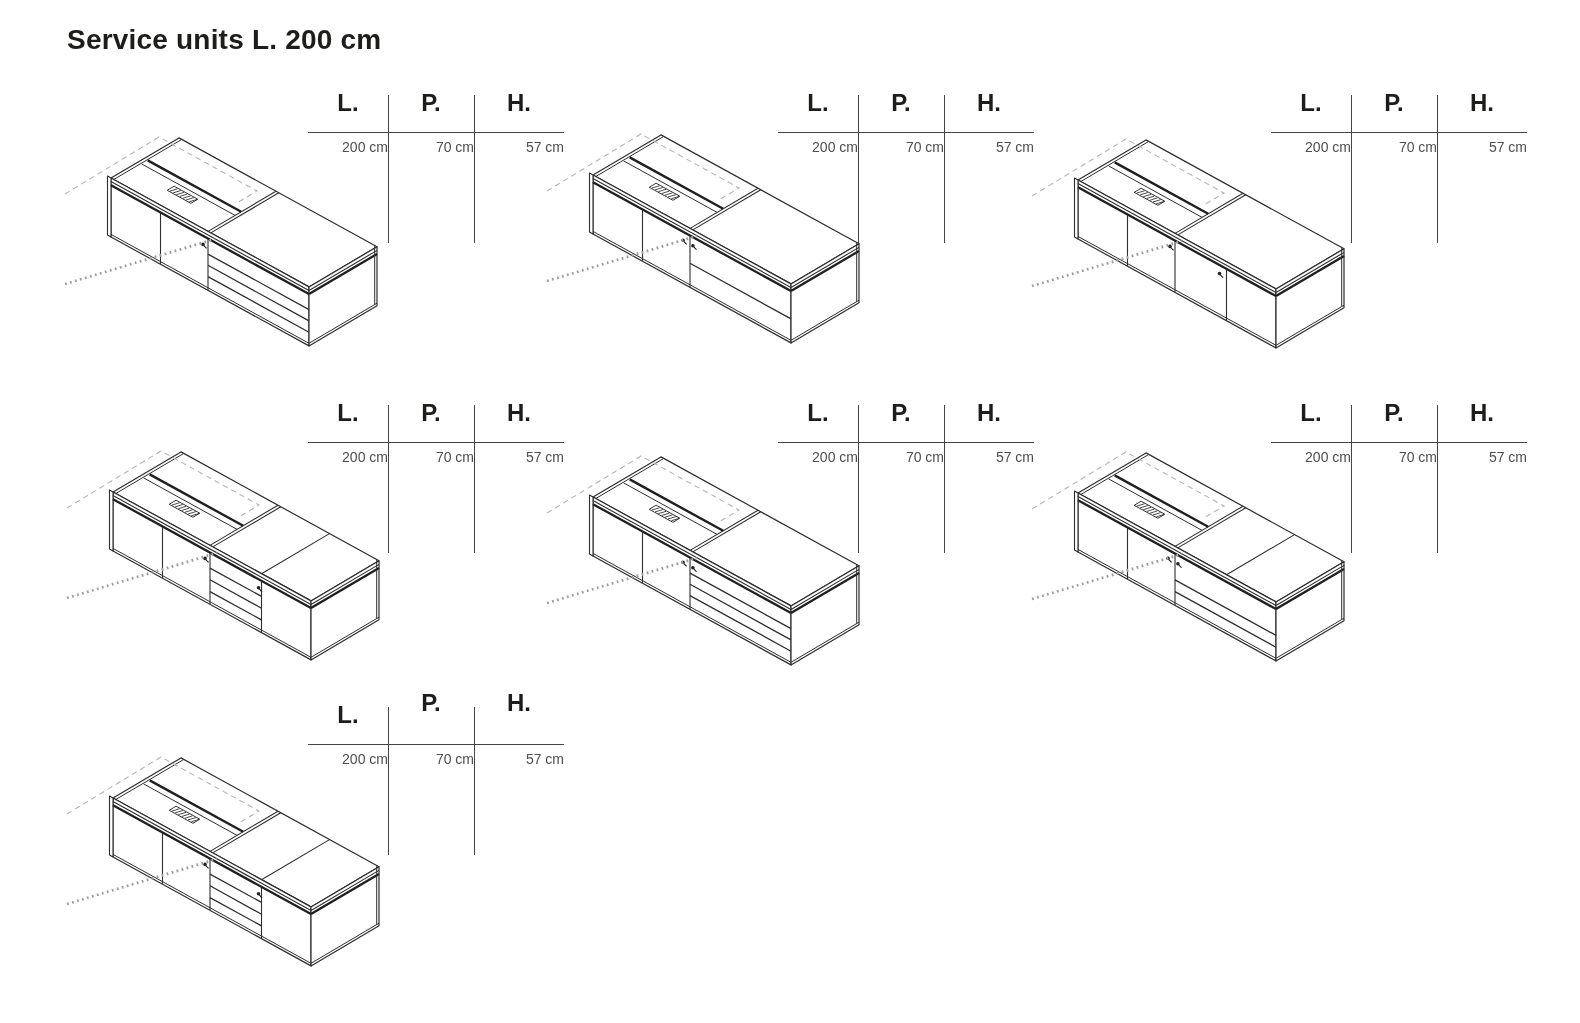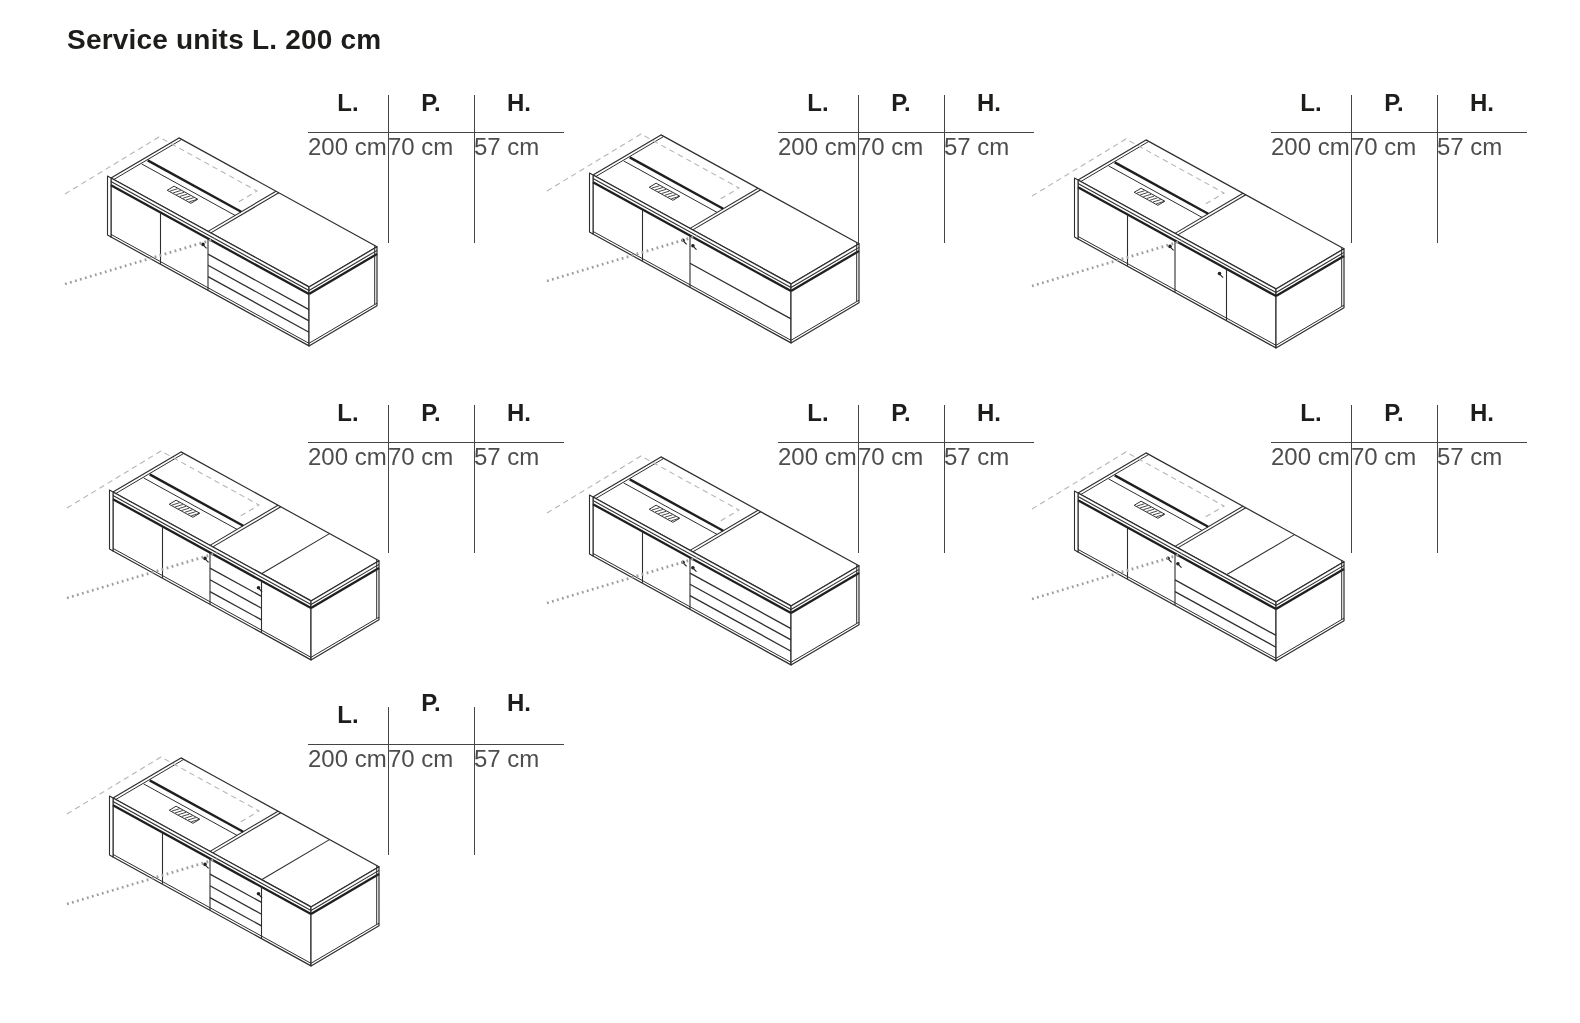--- a/index.html
+++ b/index.html
@@ -5,21 +5,21 @@
   html,body{margin:0;padding:0;background:#ffffff;}
   .page{position:relative;width:1580px;height:1023px;background:#ffffff;overflow:hidden;
         font-family:"Liberation Sans",sans-serif;margin-left:31px;}
   .title{position:absolute;left:36px;top:24px;margin:0;font-size:28px;font-weight:700;
          color:#1d1d1b;letter-spacing:0.2px;}
   #figures{position:absolute;left:0;top:0;width:100%;height:100%;}
   .fig{position:absolute;left:0;top:0;}
   .tbl{position:absolute;width:256px;height:172px;}
   .th{position:absolute;top:0;height:30px;text-align:center;font-weight:700;font-size:24px;
       color:#1d1d1b;line-height:30px;}
-  .tv{position:absolute;top:47px;height:24px;text-align:left;font-size:24px;color:#4d4d4d;
+  .tv{position:absolute;top:47px;height:24px;text-align:right;font-size:14px;color:#4d4d4d;
       line-height:24px;}
   .c0{left:0;width:80px;} .c1{left:80px;width:86px;} .c2{left:166px;width:90px;}
   .up{top:-12px;}
   .rule{position:absolute;left:0;top:44px;width:256px;height:1px;background:#454545;}
   .sep{position:absolute;top:7px;width:1px;height:148px;background:#454545;}
   .s1{left:80px;} .s2{left:166px;}
   .drawing{position:absolute;}
 </style>
 </head>
 <body>

